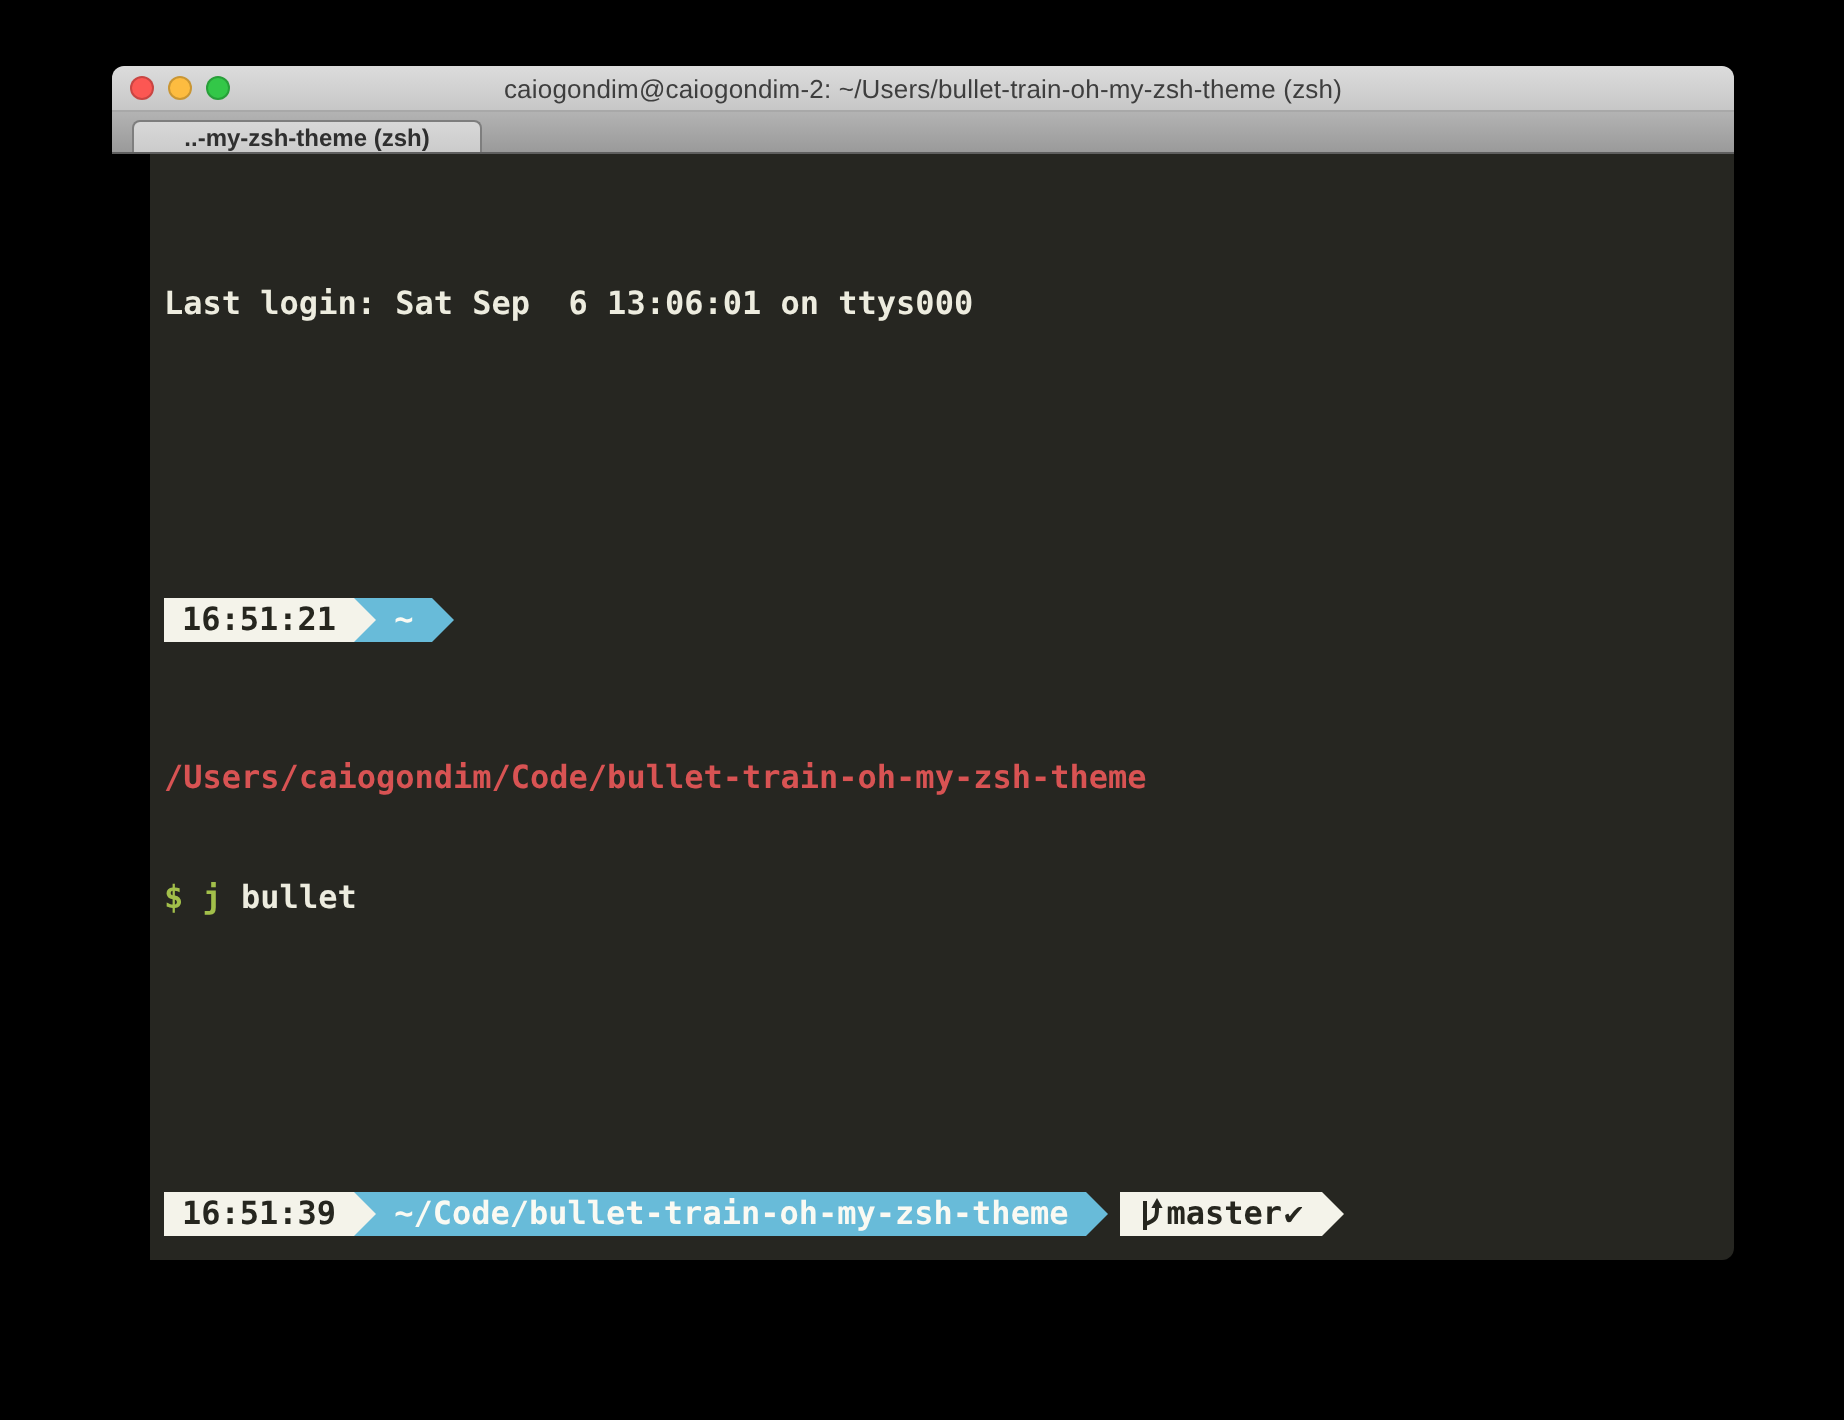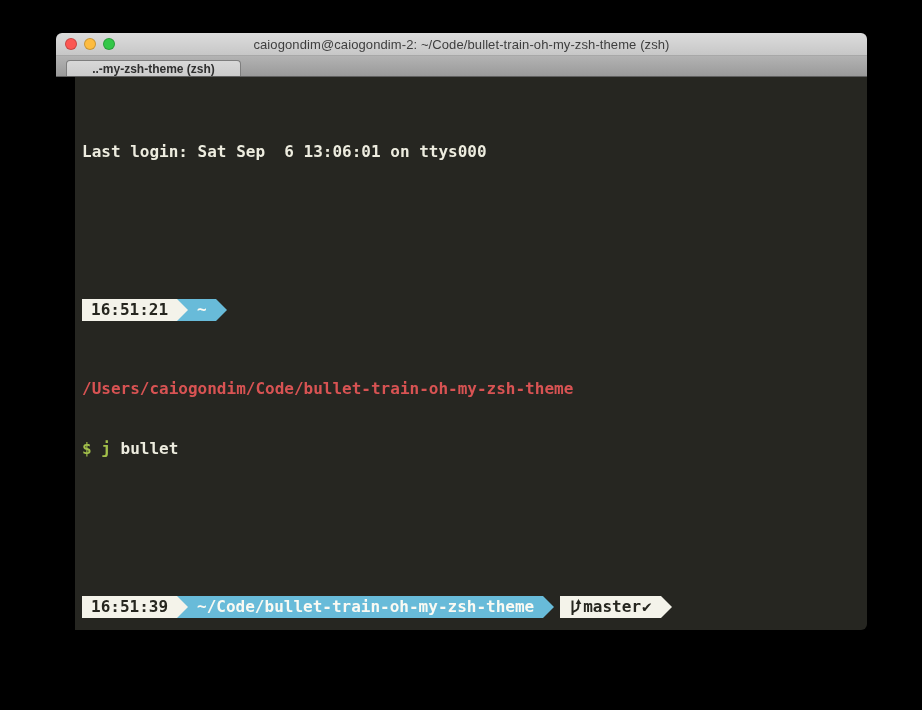--- a/index.html
+++ b/index.html
@@ -88,21 +88,21 @@
 <body>
 
 <div class="window">
 
   <div class="titlebar">
     <div class="traffic">
       <button class="light red"></button>
       <button class="light yellow"></button>
       <button class="light green"></button>
     </div>
-    <span class="title">caiogondim@caiogondim-2: ~/Code/bullet-train-oh-my-zsh-theme (zsh)</span>
+    <span class="title">caiogondim@caiogondim-2: ~/Users/bullet-train-oh-my-zsh-theme (zsh)</span>
   </div>
 
   <div class="tabbar">
     <div class="tab">
       <span class="tab-label">..-my-zsh-theme (zsh)</span>
     </div>
   </div>
 
   <div class="terminal">
 

